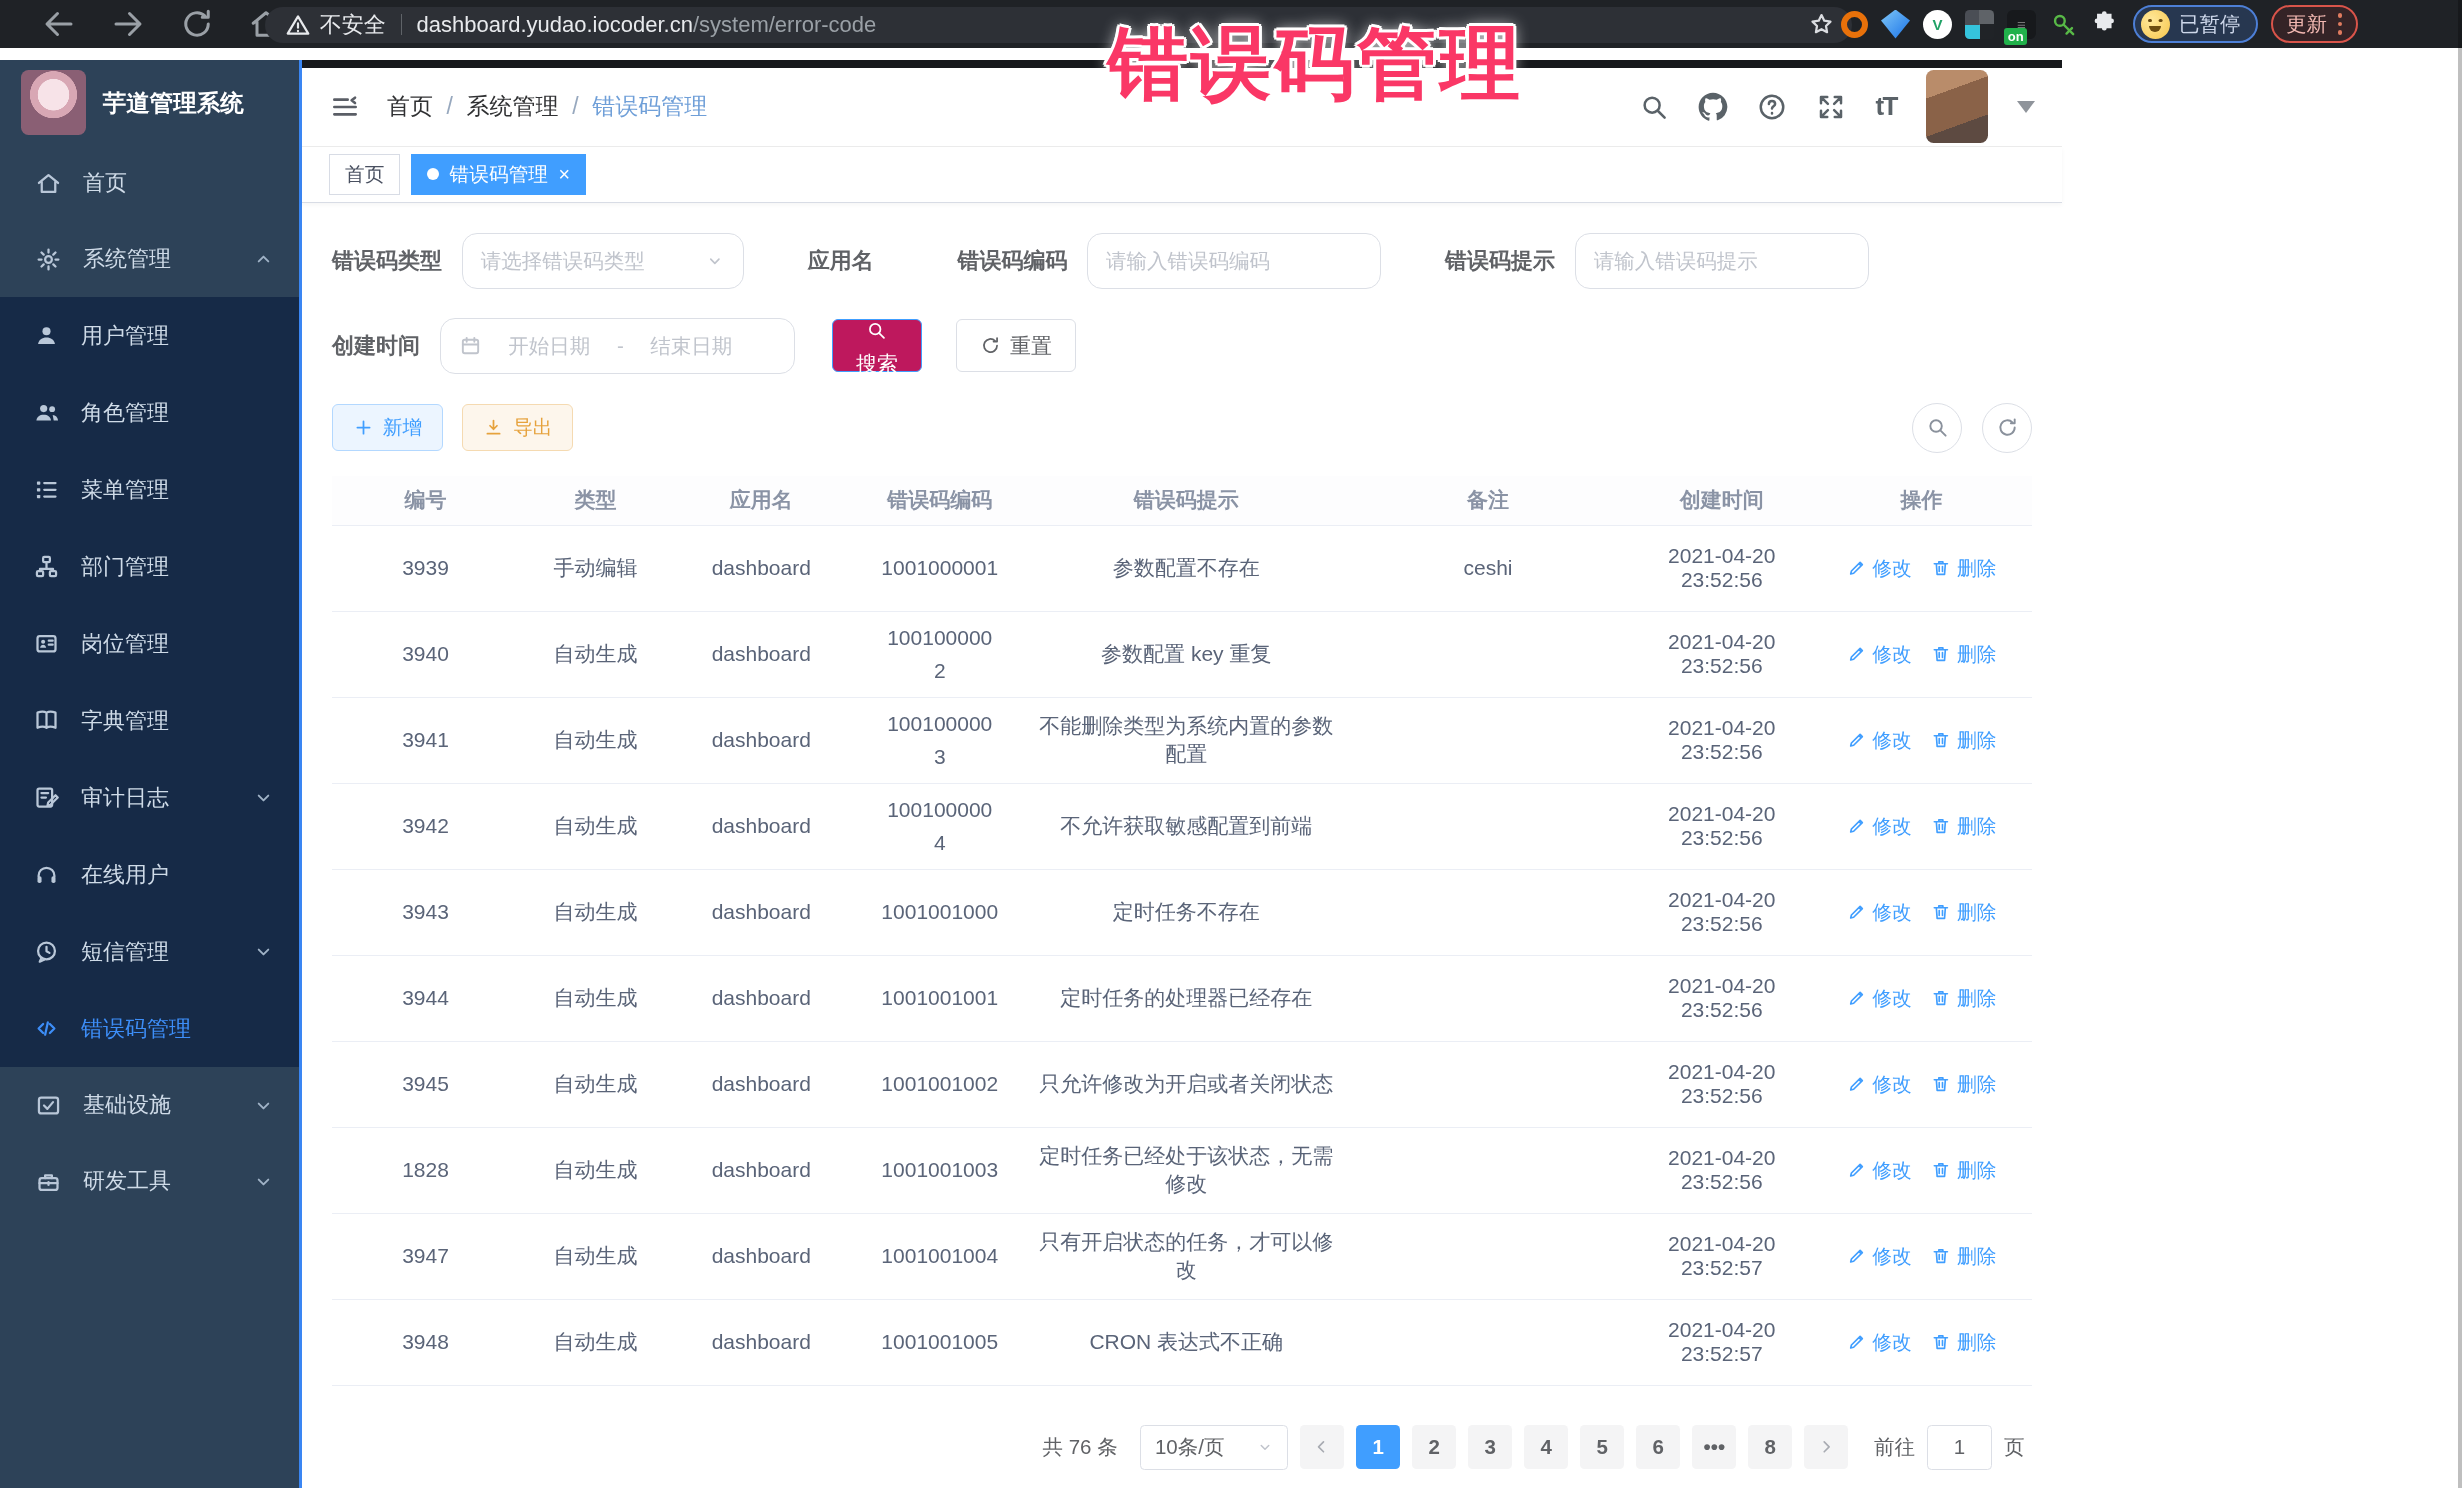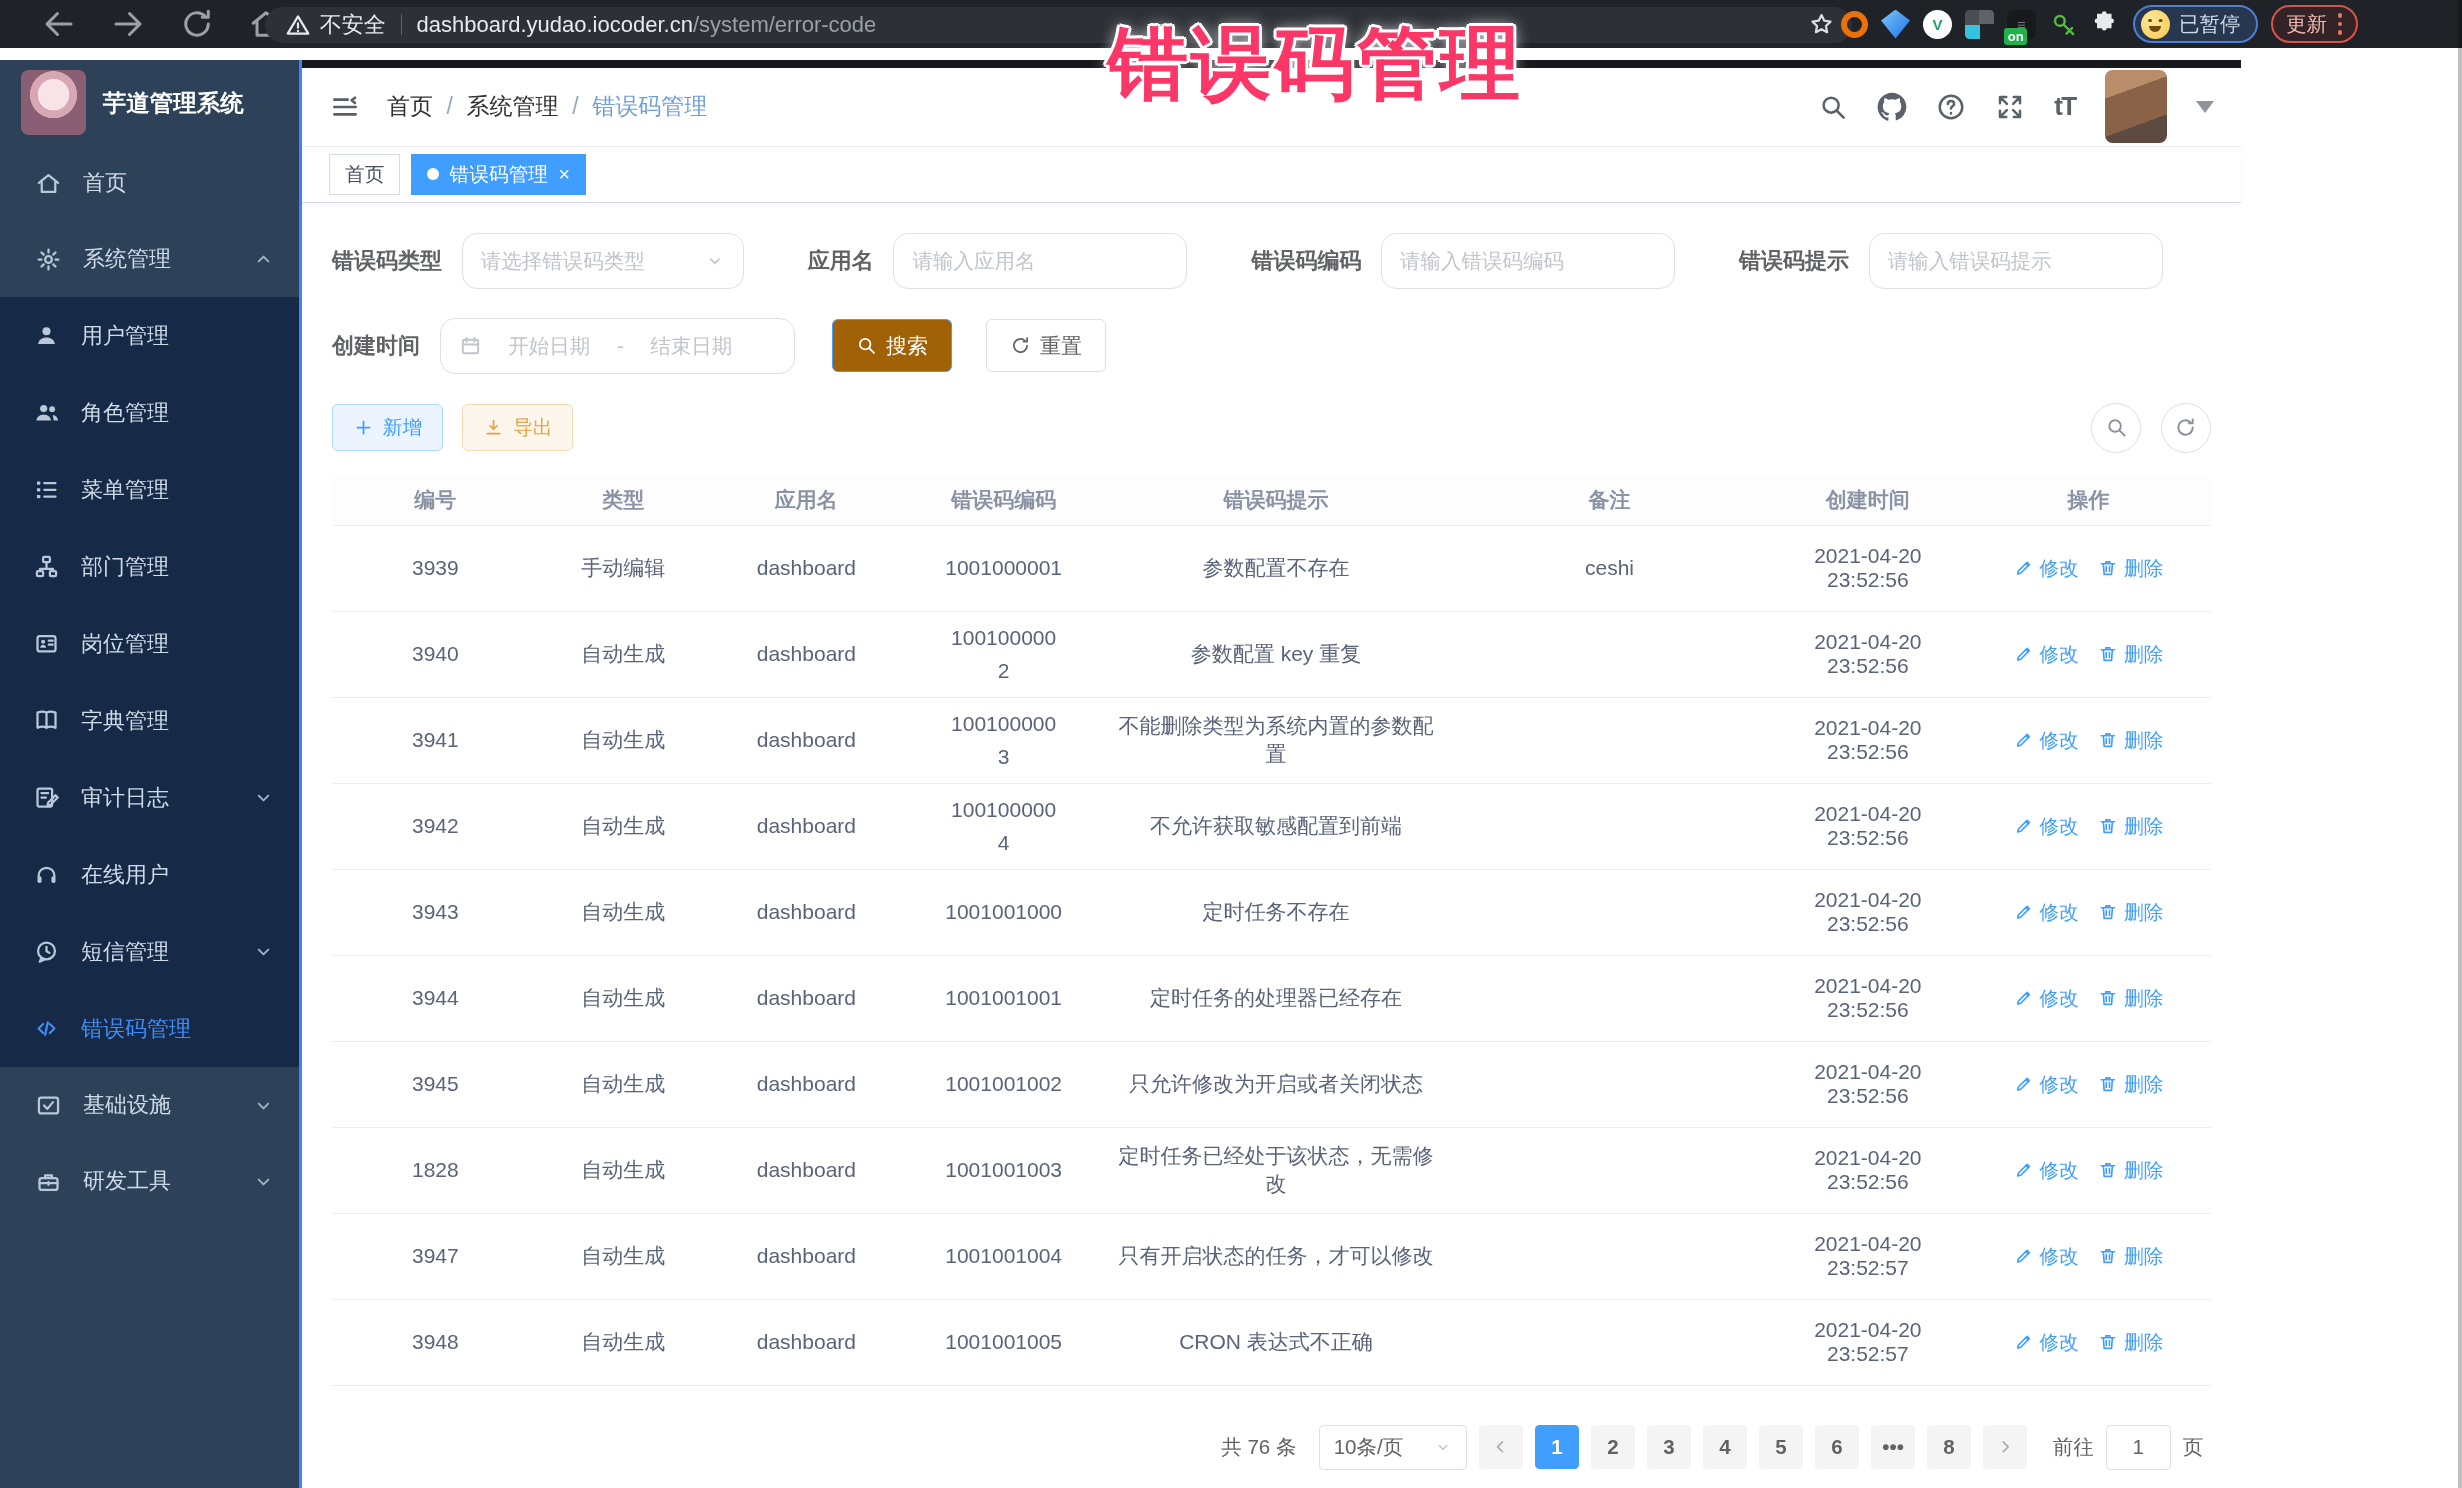--- a/index.html
+++ b/index.html
@@ -93,21 +93,21 @@
   .ibox input::placeholder { color:#c0c4cc; }
   .sel { width:282px; justify-content:space-between; }
   .txt { width:294px; }
   .sel .chev { width:19.7px; height:19.7px; color:#c0c4cc; }
   .dater { width:355px; gap:10.6px; color:#c0c4cc; }
   .dater .cal { width:23px; height:23px; }
   .dater input { width:114px; text-align:center; }
   .btn { height:53px; display:inline-flex; align-items:center; gap:9px; border-radius:6px; font-size:21px;
     padding:0 23px; cursor:pointer; border:0.8px solid #dcdfe6; background:#fff; color:#606266; }
   .btn .bi { width:21px; height:21px; }
-  .btn.primary { background:#a16207; border-color:#409eff; color:#fff; }
+  .btn.primary { background:#be185d; border-color:#409eff; color:#fff;flex-direction:column; }
   .btn.search { margin-left:10.6px; }
   .btn.reset { margin-left:18px; }
 
   
   .toolbar { display:flex; align-items:center; margin:6px 0 23px 0; }
   .btn.mini { height:47px; font-size:19.7px; padding:0 19.7px; }
   .btn.plainblue { background:#ecf5ff; border-color:#b3d8ff; color:#409eff; }
   .btn.plainyellow { background:#fdf6ec; border-color:#f5dab1; color:#e6a23c; margin-left:19.7px; }
   .toolbar-right { margin-left:auto; display:flex; gap:19.7px; }
   .cbtn { width:50px; height:50px; border-radius:50%; border:0.8px solid #dcdfe6; background:#fff; color:#8a919c;
@@ -462,23 +462,20 @@
             <span>请选择错误码类型</span>
             <span class="i chev">
                 <svg viewBox="0 0 24 24">
                   <path class="s" d="m7 10 5 5 5-5"></path>
                 </svg>
               </span>
           </div>
         </div>
         <div class="fitem">
           <span class="flabel">应用名</span>
-          <div class="ibox txt">
-              <input placeholder="请输入应用名" style="">
-            </div>
         </div>
         <div class="fitem">
           <span class="flabel">错误码编码</span>
           <div class="ibox txt">
               <input placeholder="请输入错误码编码" style="">
             </div>
         </div>
         <div class="fitem">
           <span class="flabel">错误码提示</span>
           <div class="ibox txt">

